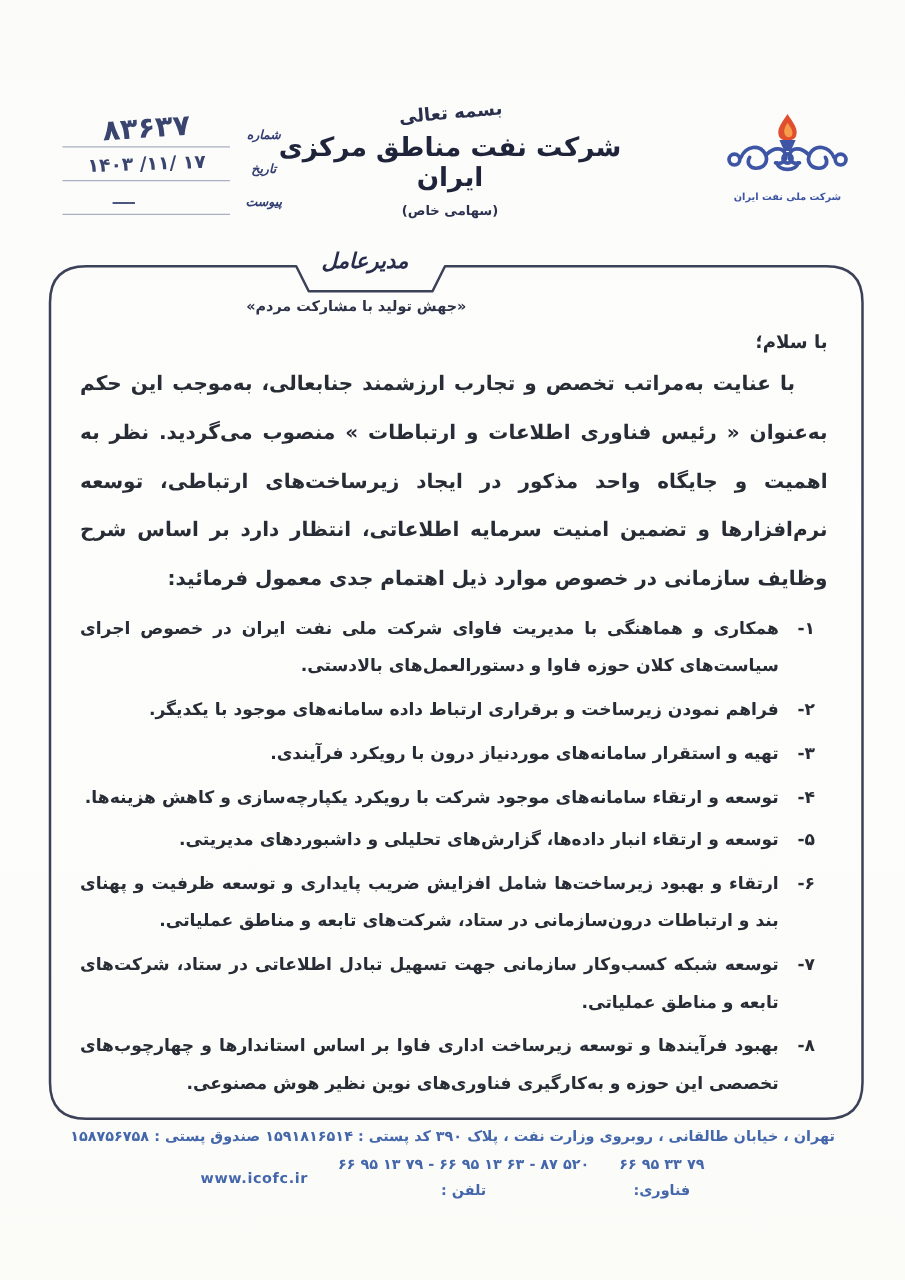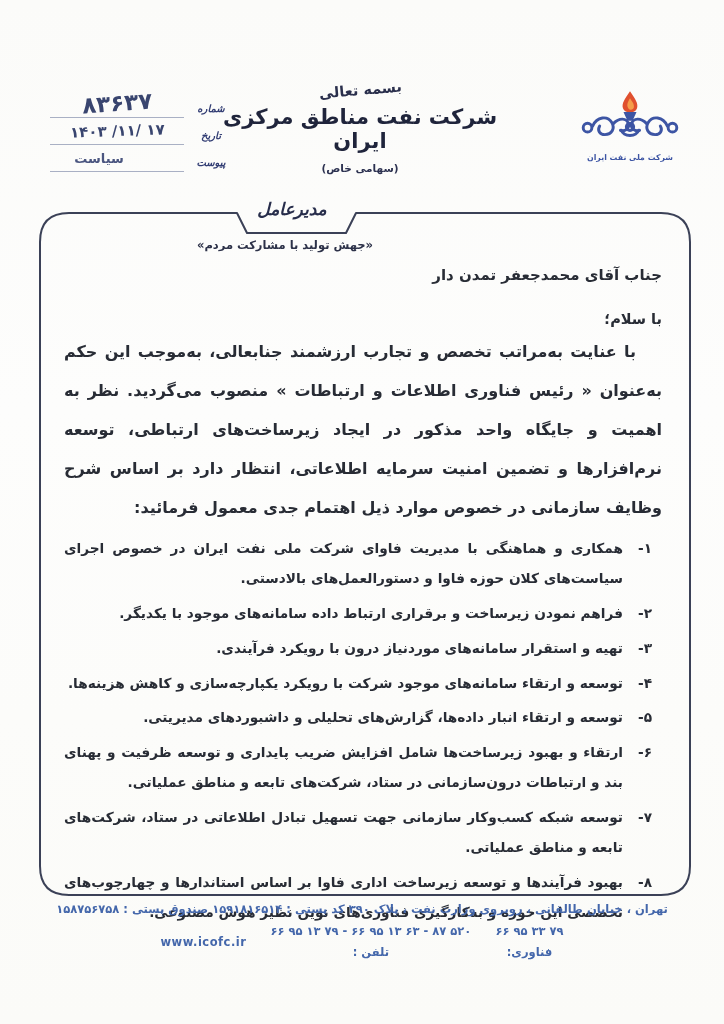--- a/index.html
+++ b/index.html
@@ -76,21 +76,21 @@
       <span class="ref-label">شماره</span>
     </div>
     <div class="ref-row">
       <span class="ref-line">
         <span class="ref-value v-date">۱۴۰۳ /۱۱/ ۱۷</span>
       </span>
       <span class="ref-label">تاریخ</span>
     </div>
     <div class="ref-row">
       <span class="ref-line">
-        <span class="ref-value v-attach">سیاست</span>
+        <span class="ref-value v-attach">ــــ</span>
       </span>
       <span class="ref-label">پیوست</span>
     </div>
   </div>
 
   <div class="center-head">
     <div><span class="besmele">بسمه تعالی</span></div>
     <div class="company">شرکت نفت مناطق مرکزی ایران</div>
     <div class="company-type">(سهامی خاص)</div>
   </div>
@@ -117,21 +117,20 @@
   </div>
 
   <svg class="border-svg" width="724" height="1024" viewBox="0 0 724 1024">
     <path d="M 356 213 H 661 Q 690 213 690 242 V 866 Q 690 895 661 895 H 69 Q 40 895 40 866 V 242 Q 40 213 69 213 H 237 L 247 233 H 346 Z" fill="none" stroke="#3b4157" stroke-width="2" stroke-linejoin="round"></path>
   </svg>
 
   <div class="unit-title">مدیرعامل</div>
   <div class="slogan">«جهش تولید با مشارکت مردم»</div>
 
   <div class="letter-body">
-    <div class="addressee">جناب آقای محمدجعفر تمدن دار</div>
     <div class="salutation">با سلام؛</div>
     <p class="intro">با عنایت به‌مراتب تخصص و تجارب ارزشمند جنابعالی، به‌موجب این حکم به‌عنوان « رئیس فناوری اطلاعات و ارتباطات » منصوب می‌گردید. نظر به اهمیت و جایگاه واحد مذکور در ایجاد زیرساخت‌های ارتباطی، توسعه نرم‌افزارها و تضمین امنیت سرمایه اطلاعاتی، انتظار دارد بر اساس شرح وظایف سازمانی در خصوص موارد ذیل اهتمام جدی معمول فرمائید:</p>
 
     <div class="items">
       <div class="item">
         <span class="item-num">۱-</span>
         <div class="item-text">همکاری و هماهنگی با مدیریت فاوای شرکت ملی نفت ایران در خصوص اجرای سیاست‌های کلان حوزه فاوا و دستورالعمل‌های بالادستی.</div>
       </div>
       <div class="item">
         <span class="item-num">۲-</span>

